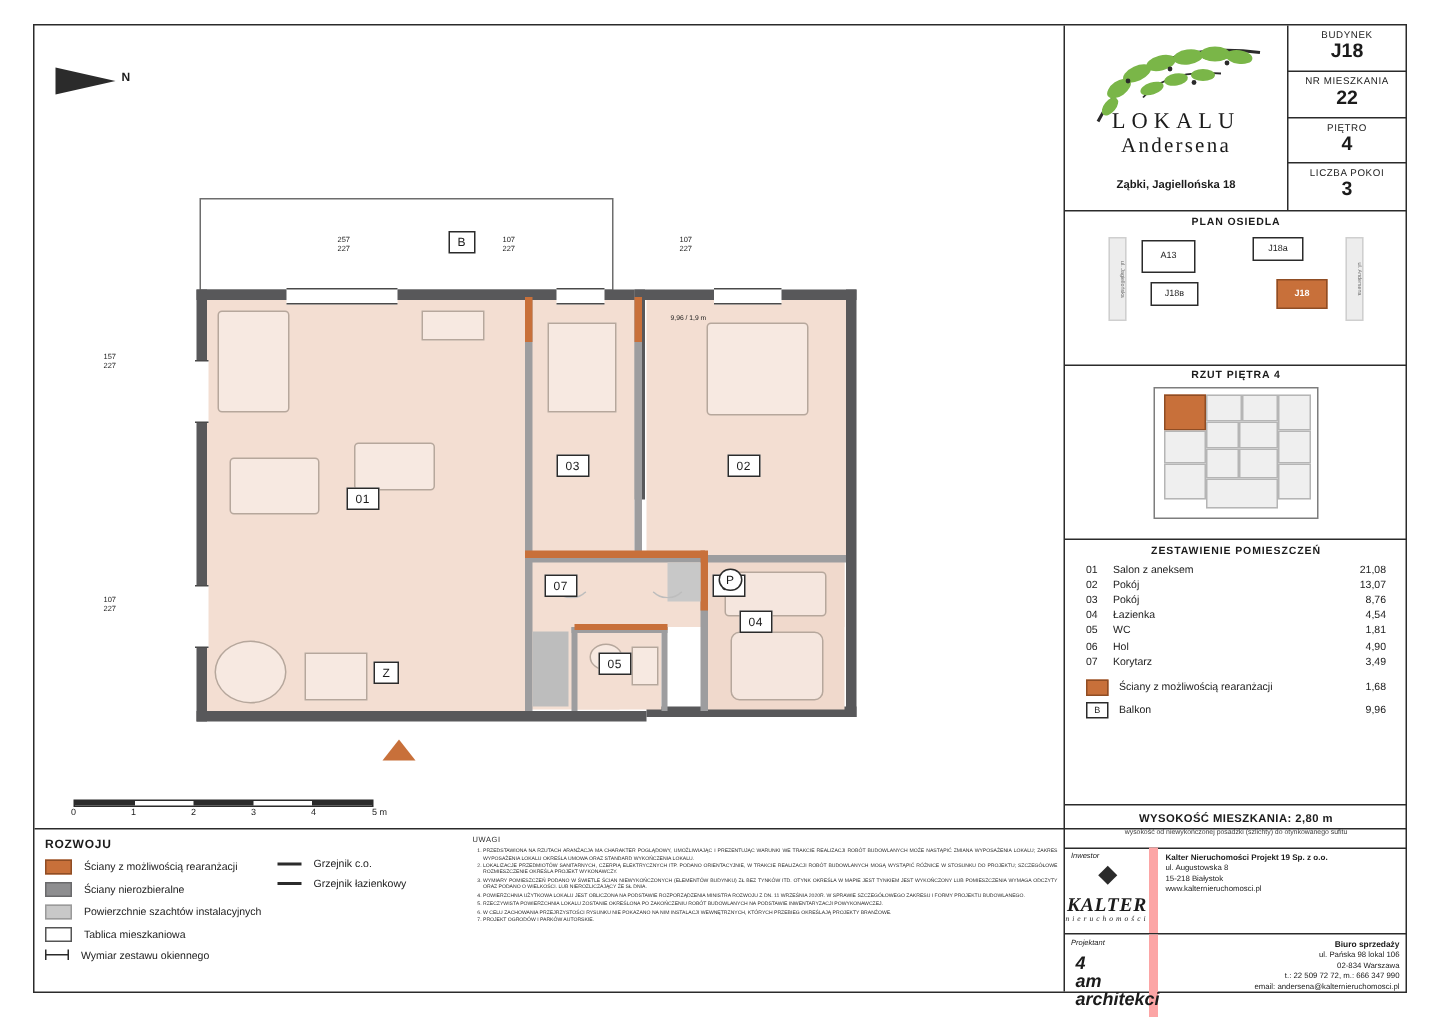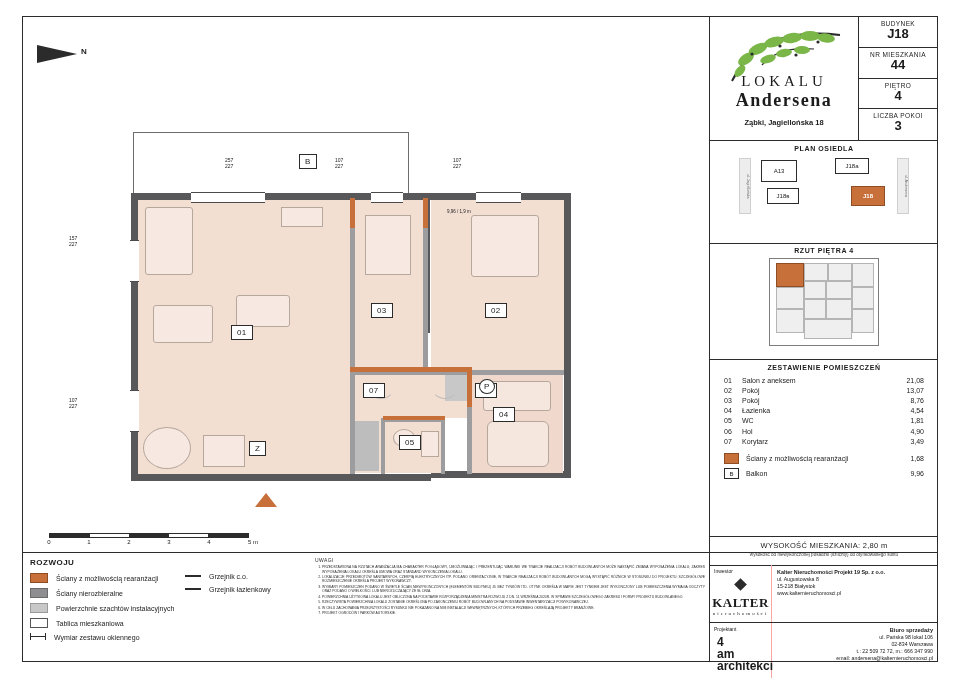--- a/index.html
+++ b/index.html
@@ -63,21 +63,21 @@
   .logo-box{position:absolute;left:0;top:0;width:148px;height:123px;}
   .info-col{position:absolute;left:148px;top:0;width:80px;height:123px;}
   .vline2{position:absolute;left:148px;top:0;width:1px;height:123px;background:#2b2b2b;}
   .info-cell{position:relative;width:80px;box-sizing:border-box;text-align:center;border-bottom:1px solid #2b2b2b;}
   .info-cell .k{font-size:6.5px;letter-spacing:.4px;padding-top:3px;}
   .info-cell .v{font-size:13px;font-weight:bold;line-height:13px;padding-bottom:3px;}
 
   .logo-tree{position:absolute;left:12px;top:4px;width:128px;height:70px;}
   .logo-txt{position:absolute;left:8px;top:56px;width:132px;text-align:center;}
   .logo-txt .l1{font-size:15px;letter-spacing:4px;font-family:"Liberation Serif",serif;}
-  .logo-txt .l2{font-size:18px;letter-spacing:1.5px;font-family:"Liberation Serif",serif;font-weight:bold;}
+  .logo-txt .l2{font-size:14px;letter-spacing:1.5px;font-family:"Liberation Serif",serif;}
   .addr{position:absolute;left:0;top:101px;width:148px;text-align:center;font-size:7.5px;font-weight:bold;}
 
   .plan-osiedla{position:absolute;left:0;top:124px;width:228px;height:102px;}
   .ttl{text-align:center;font-size:7px;font-weight:bold;letter-spacing:.6px;padding:4px 0 2px;}
   .mini{position:relative;margin:0 auto;width:170px;height:62px;}
   .bld{position:absolute;border:1px solid #2b2b2b;background:#fff;font-size:6px;display:flex;align-items:center;justify-content:center;}
   .bld.sel{background:#c8703a;color:#fff;border-color:#8f4d24;font-weight:bold;}
   .road{position:absolute;background:#ededed;border:1px solid #cfcfcf;font-size:3.6px;color:#6a6a6a;writing-mode:vertical-rl;text-align:center;}
 
   .rzut{position:absolute;left:0;top:226px;width:228px;height:116px;}
@@ -94,28 +94,28 @@
   .pow{display:flex;align-items:center;justify-content:space-between;width:200px;margin:6px auto 0;font-size:7.5px;font-weight:bold;}
   .pow .val{font-size:12px;}
   .extra{width:200px;margin:7px auto 0;font-size:7px;}
   .extra .erow{display:flex;align-items:center;margin-bottom:4px;}
   .extra .erow .lab{flex:1;}
   .extra .erow .v{width:42px;text-align:right;}
   .esw{width:13px;height:9px;margin-right:7px;background:#c8703a;border:1px solid #8f4d24;}
   .esw.b{background:#fff;border:1px solid #2b2b2b;display:flex;align-items:center;justify-content:center;font-size:6px;}
 
   .wys{position:absolute;left:0;width:228px;text-align:center;}
-  .wys .a{font-size:7.5px;font-weight:normal;letter-spacing:.3px;}
+  .wys .a{font-size:7.5px;font-weight:bold;letter-spacing:.3px;}
   .wys .b{font-size:4.6px;color:#3a3a3a;margin-top:2px;}
 
   .footer{position:absolute;left:0;width:228px;}
   .f-lab{font-size:5px;padding:3px 0 1px 4px;}
   .kalter{font-family:"Liberation Serif",serif;}
   .frow{position:relative;display:flex;}
-  .fcol-l{width:62px;box-sizing:border-box;border-right:1px solid #fca5a5;}
+  .fcol-l{width:62px;box-sizing:border-box;border-right:6px solid #fca5a5;font-style:italic;}
   .fcol-r{width:166px;box-sizing:border-box;padding:4px 5px;font-size:5.2px;line-height:7px;}
   .bigk{font-size:13px;font-weight:bold;letter-spacing:.5px;}
   .sub{font-size:5px;letter-spacing:2px;}
   .arch{font-size:12px;font-weight:bold;line-height:12px;}
 </style>
 </head>
 <body>
 
 <div class="sheet">
   <div class="frame"></div>
@@ -305,21 +305,21 @@
       <div class="addr">Ząbki, Jagiellońska 18</div>
     </div>
     <div class="vline2"></div>
     <div class="info-col">
       <div class="info-cell" style="height:31px;">
         <div class="k">BUDYNEK</div>
         <div class="v">J18</div>
       </div>
       <div class="info-cell" style="height:31px;">
         <div class="k">NR MIESZKANIA</div>
-        <div class="v">44</div>
+        <div class="v">22</div>
       </div>
       <div class="info-cell" style="height:30px;">
         <div class="k">PIĘTRO</div>
         <div class="v">4</div>
       </div>
       <div class="info-cell" style="height:31px;border-bottom:none;">
         <div class="k">LICZBA POKOI</div>
         <div class="v">3</div>
       </div>
     </div>

